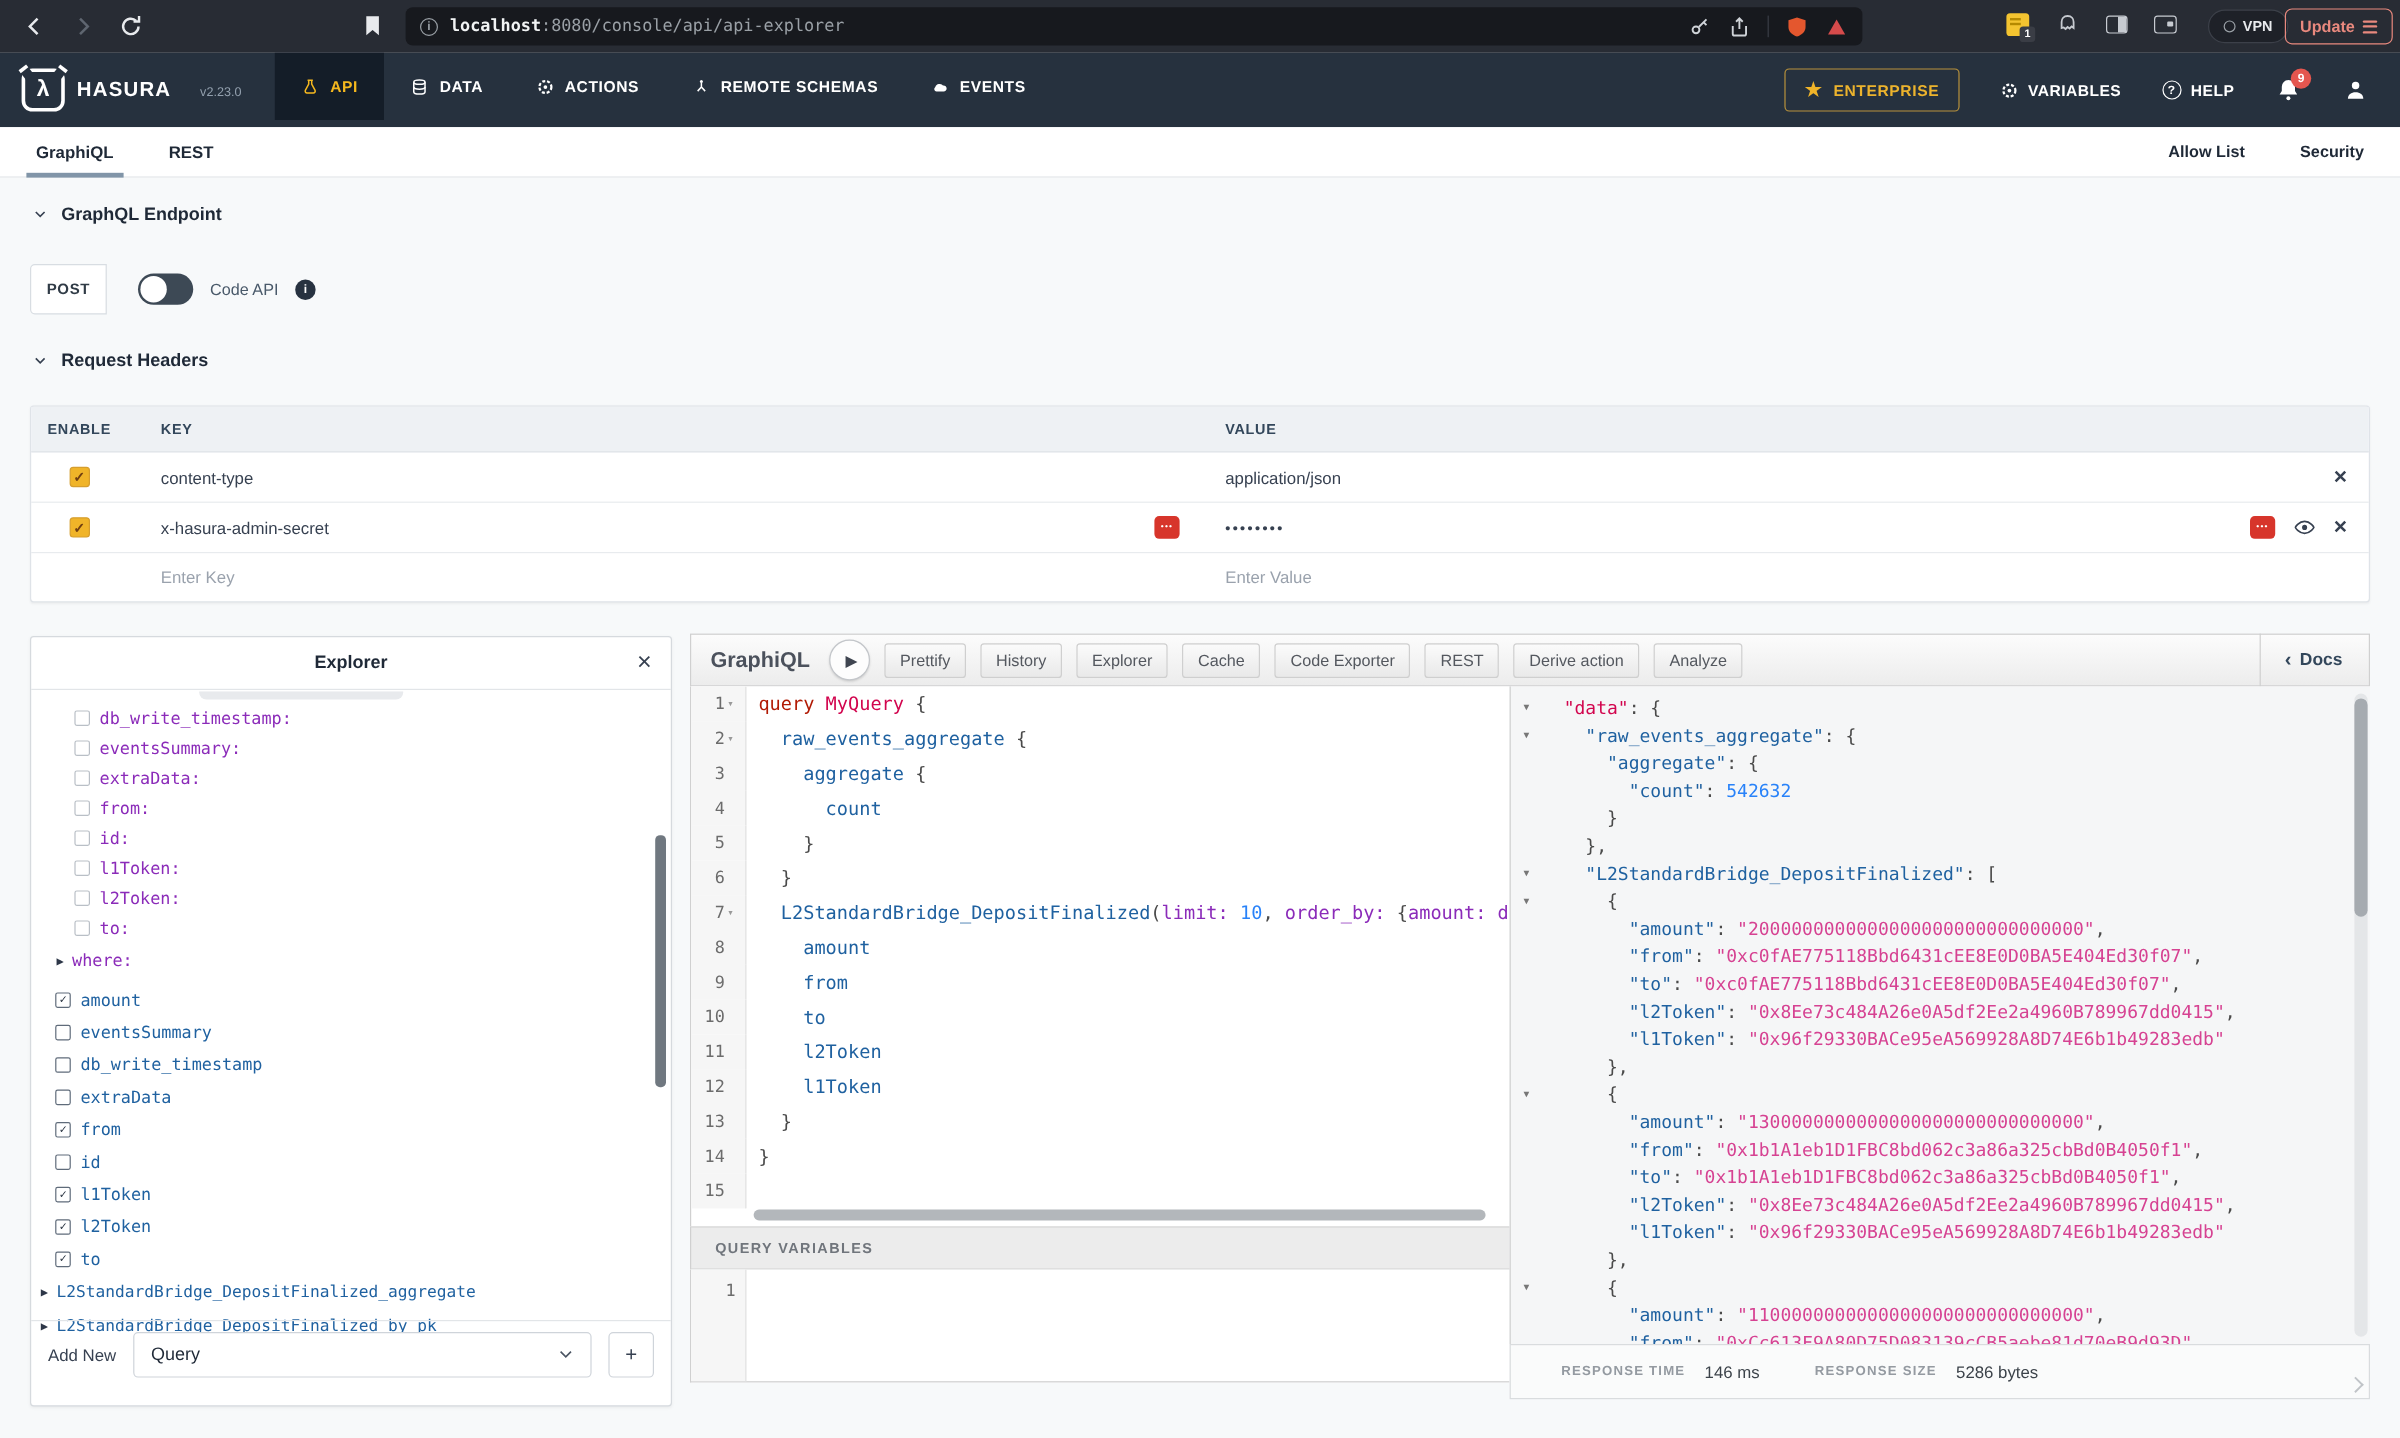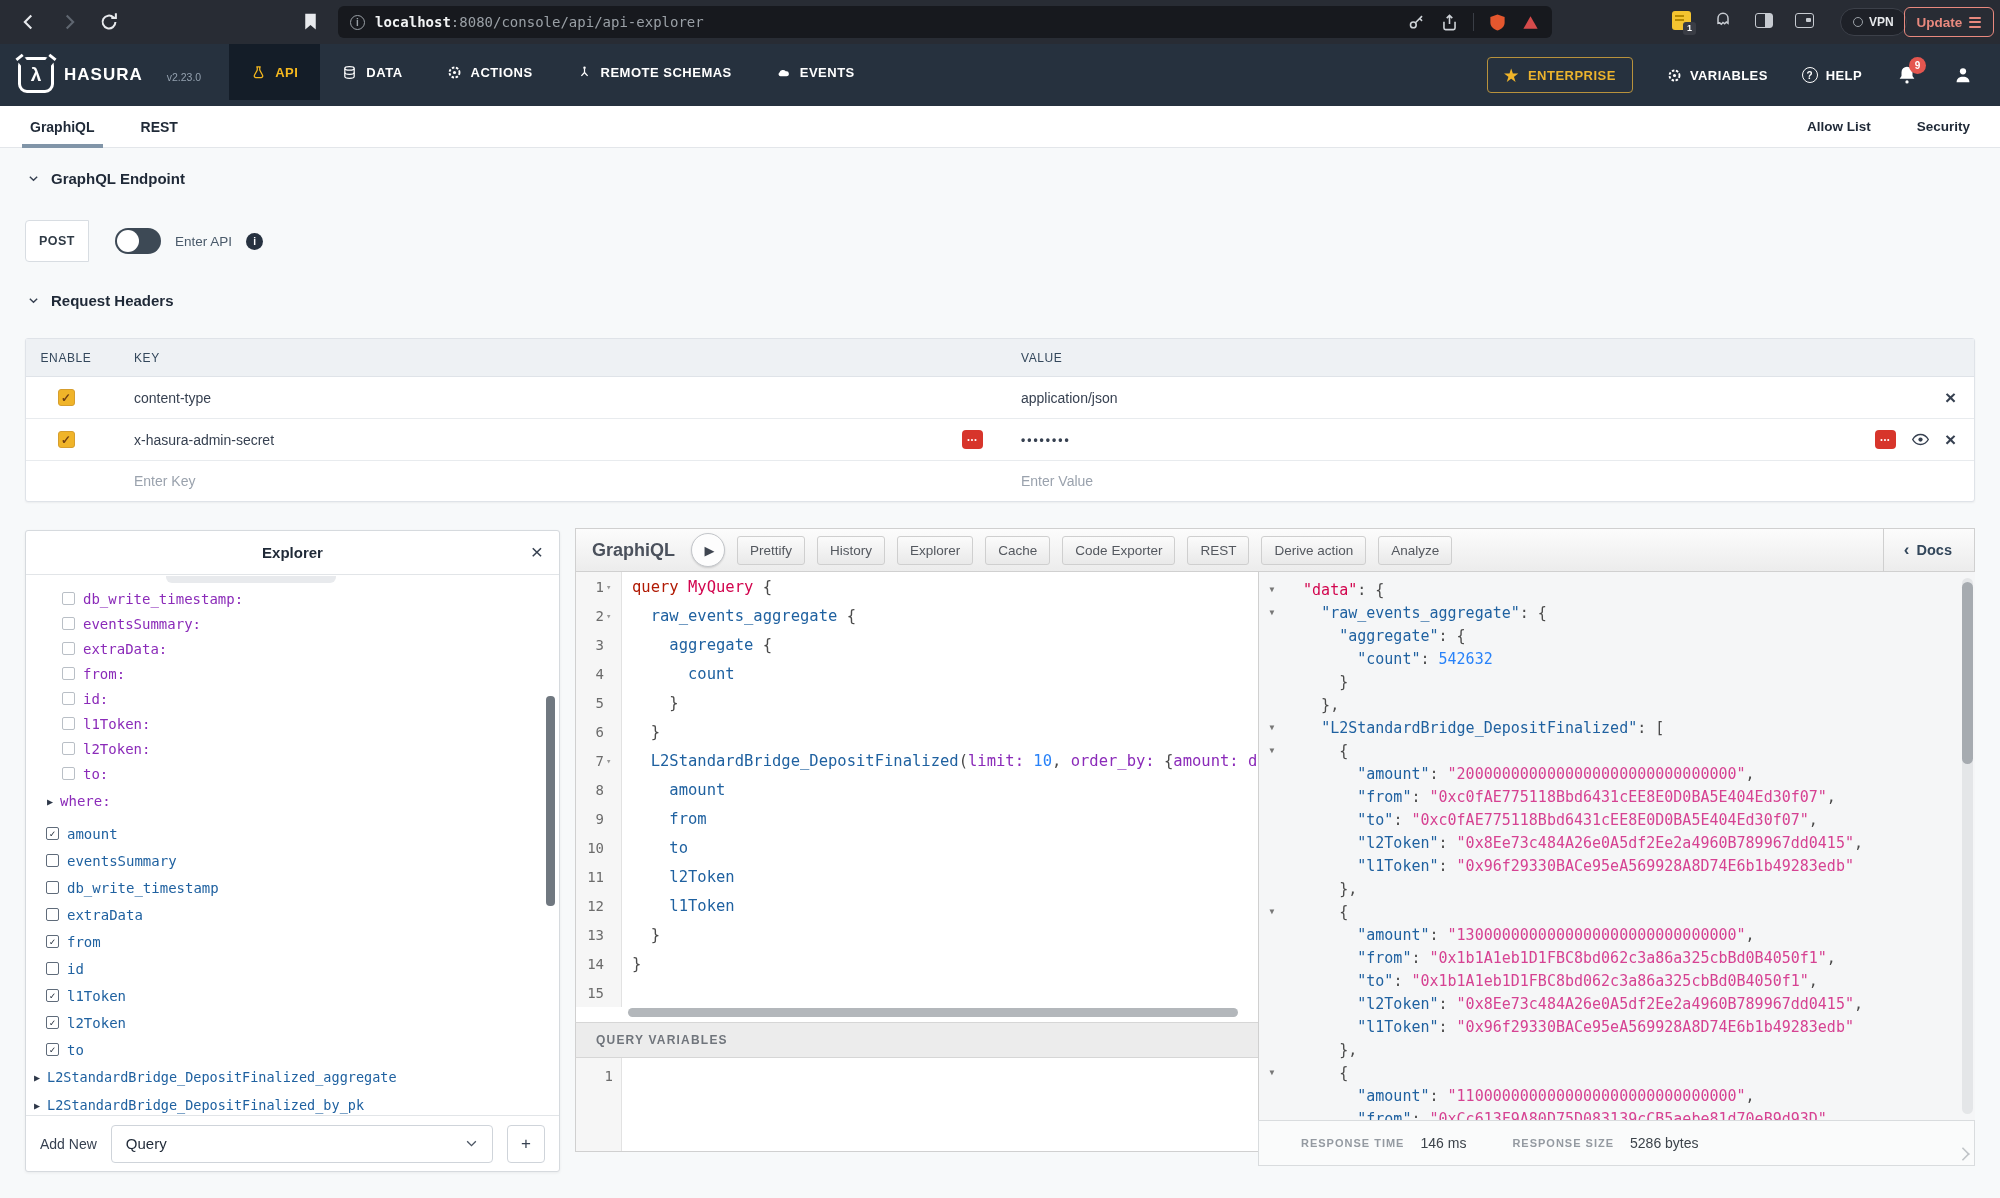--- a/index.html
+++ b/index.html
@@ -70,21 +70,21 @@
   .relay-wrap{display:flex;align-items:center;gap:14px;margin-left:26px;width:212px;}
   .toggle{width:46px;height:26px;border-radius:13px;background:#3d4955;position:relative;cursor:pointer;}
   .toggle .knob{position:absolute;left:2px;top:2px;width:22px;height:22px;border-radius:50%;background:#fff;}
   .relay-label{font-size:13.5px;color:#4a5a6a;}
   .info-dot{width:17px;height:17px;background:#273240;color:#fff;border-radius:50%;font-size:10px;font-weight:bold;display:flex;align-items:center;justify-content:center;}
 
   
   .htable{position:absolute;top:338px;left:25px;width:1950px;background:#fff;border:1px solid #dfe3e8;border-radius:3px;box-shadow:0 1px 2px rgba(0,0,0,.05);}
   .hgrid{display:grid;grid-template-columns:80px 895px 1fr;align-items:center;}
   .hhead{height:38px;background:#eef1f4;border-bottom:1px solid #dfe3e8;}
-  .hhead div{font-size:12px;font-weight:normal;color:#33475b;letter-spacing:.6px;}
+  .hhead div{font-size:12px;font-weight:bold;color:#33475b;letter-spacing:.6px;}
   .hhead .c1{text-align:center;} .hhead .c2{padding-left:28px;} .hhead .c3{padding-left:20px;}
   .hrow{height:42px;border-bottom:1px solid #e8ebee;}
   .cb-amber{width:17px;height:17px;margin:0 auto;background:#f0b429;border:1px solid #d69e2e;border-radius:3px;color:#713f12;font-size:12px;font-weight:bold;display:flex;align-items:center;justify-content:center;cursor:pointer;}
   .kcell{padding-left:28px;font-size:14px;color:#374151;position:relative;display:flex;align-items:center;}
   .vcell{padding-left:20px;font-size:14px;color:#374151;position:relative;display:flex;align-items:center;gap:14px;}
   .pwicon{width:21px;height:19px;background:#d7352b;border-radius:4px;color:#fff;font-size:7px;display:none;align-items:center;justify-content:center;letter-spacing:1px;}
   .hrow.masked .pwicon{display:flex;}
   .kcell .pwicon{position:absolute;right:18px;}
   .eye{display:none;} .hrow.masked .eye{display:block;}
   .vright{margin-left:auto;display:flex;align-items:center;gap:16px;padding-right:18px;}
@@ -103,21 +103,21 @@
   .exrow{display:flex;align-items:center;cursor:pointer;}
   .arg-row{height:25px;padding-left:36px;gap:8px;color:#8B2BB9;}
   .field-row{height:27px;padding-left:20px;gap:8px;color:#1F61A0;}
   .where-row{height:30px;padding-left:21px;gap:7px;color:#8B2BB9;}
   .expand-row{height:28px;padding-left:8px;gap:7px;color:#1F61A0;font-size:13.5px;}
   .tri{font-size:10px;color:#2d3748;}
   .box{width:13px;height:13px;border:1.5px solid #b9bfc6;border-radius:2px;background:#fff;flex:0 0 auto;font-size:10px;font-weight:bold;color:#1f2937;display:flex;align-items:center;justify-content:center;}
   .field-row .box{border-color:#5f6b7a;}
   .fields-wrap{margin-top:4px;}
   .exscroll{position:absolute;right:4px;top:120px;width:9px;height:210px;background:#707880;border-radius:4px;}
-  .expanel-foot{position:absolute;bottom:0;left:0;right:0;height:56px;border-top:1px solid #e2e5e8;display:flex;align-items:center;padding:0 14px;gap:14px;}
+  .expanel-foot{position:absolute;bottom:15px;left:0;right:0;height:56px;border-top:1px solid #e2e5e8;display:flex;align-items:center;padding:0 14px;gap:14px;}
   .addnew-label{font-size:14px;color:#374151;}
   .addnew-select{flex:1;height:38px;border:1px solid #cfd4da;border-radius:4px;display:flex;align-items:center;justify-content:space-between;padding:0 14px;font-size:15px;color:#1f2937;cursor:pointer;background:#fff;}
   .plus-btn{width:38px;height:38px;border:1px solid #cfd4da;border-radius:4px;background:#fff;display:flex;align-items:center;justify-content:center;font-size:17px;color:#374151;cursor:pointer;}
 
   
   .gq-toolbar{position:absolute;left:575px;top:528px;width:1400px;height:44px;background:linear-gradient(#fcfcfc,#ececec);border:1px solid #d0d0d0;display:flex;align-items:center;padding:0 0 0 16px;gap:12px;}
   .gq-title{font-size:18px;font-weight:bold;color:#4b515c;margin-right:4px;}
   .play-btn{width:34px;height:34px;border-radius:50%;background:#fdfdfd;border:1px solid #c3c6ca;box-shadow:0 1px 2px rgba(0,0,0,.15);display:flex;align-items:center;justify-content:center;font-size:13px;color:#3f4550;padding-left:3px;cursor:pointer;}
   .tbtn{padding:6px 12px;background:linear-gradient(#fbfbfb,#e9e9e9);border:1px solid #cfcfcf;border-radius:3px;font-size:13.5px;color:#54585f;cursor:pointer;white-space:nowrap;}
   .docs-btn{margin-left:auto;height:44px;padding:0 22px 0 20px;border-left:1px solid #cfcfcf;display:flex;align-items:center;gap:7px;color:#33475b;font-weight:bold;font-size:14.5px;cursor:pointer;}
@@ -347,21 +347,21 @@
         </svg>
       </span>
     <span>GraphQL Endpoint</span>
   </div>
   <div class="endpoint-row">
     <div class="post-box">POST</div>
     <div class="relay-wrap">
       <div class="toggle">
           <span class="knob"></span>
         </div>
-      <span class="relay-label">Enter API</span>
+      <span class="relay-label">Code API</span>
       <span class="info-dot">i</span>
     </div>
   </div>
 
   <div class="sec-head h2">
     <span class="chev">
         <svg viewBox="0 0 24 24" width="11" height="11">
           <path d="M4 8l8 8 8-8" stroke="#374151" stroke-width="3" fill="none"></path>
         </svg>
       </span>

